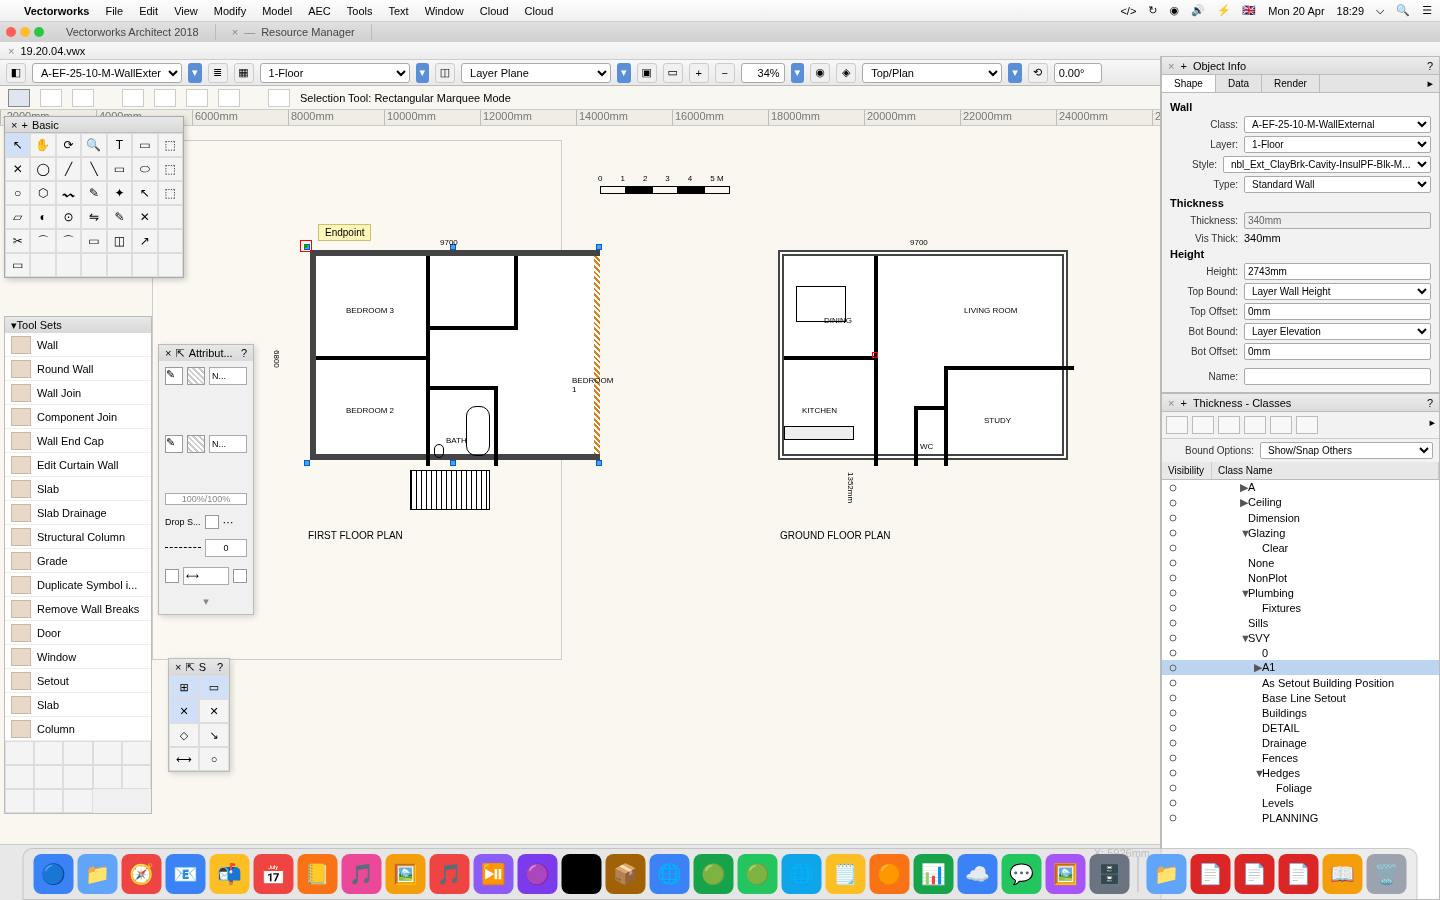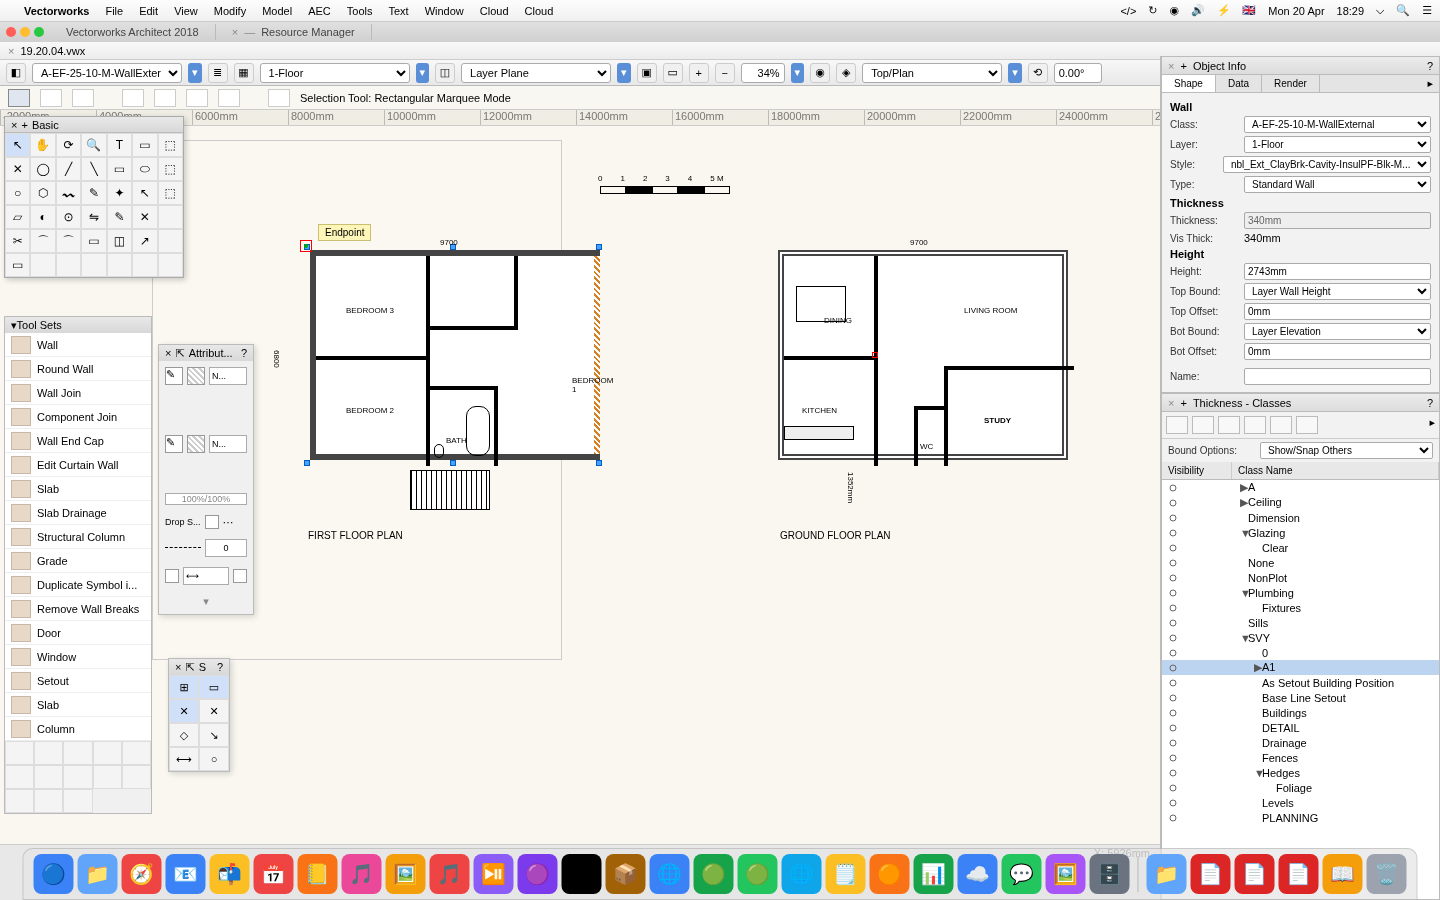--- a/index.html
+++ b/index.html
@@ -40,21 +40,21 @@
 
 .right-panel { width:280px; background:#eee; border-left:1px solid #bbb; display:flex; flex-direction:column; position:absolute; right:0; top:56px; bottom:0; }
 .panel { background:#f2f2f2; border:1px solid #bbb; margin:0; }
 .panel-hdr { height:18px; background:linear-gradient(#ececec,#dcdcdc); border-bottom:1px solid #bbb; display:flex; align-items:center; padding:0 6px; gap:6px; font-size:11px; font-weight:500; }
 .panel-hdr .x { color:#888; }
 .panel-tabs { display:flex; background:#e4e4e4; border-bottom:1px solid #bbb; }
 .panel-tab { padding:3px 12px; border-right:1px solid #bbb; font-size:10px; }
 .panel-tab.active { background:#fff; }
 .panel-body { padding:4px 8px; font-size:11px; }
 .panel-row { display:flex; align-items:center; margin:3px 0; gap:6px; }
-.panel-row label { width:68px; color:#333; font-size:10px; }
+.panel-row label { width:68px; color:#333; font-size:10px;text-align:right; }
 .panel-row input,.panel-row select { flex:1; height:17px; border:1px solid #aaa; border-radius:2px; font-size:10px; padding:0 3px; background:#fff; }
 .panel-row input[readonly]{ background:#eee; color:#666; }
 .section-hdr { font-weight:600; font-size:11px; margin:4px 0 2px; }
 
 
 .nav-toolbar { display:flex; gap:4px; padding:4px; border-bottom:1px solid #ccc; }
 .nav-tb-btn { width:22px; height:18px; border:1px solid #bbb; background:#f8f8f8; }
 .nav-list-hdr { display:flex; background:#e8e8e8; border-bottom:1px solid #bbb; }
 .nav-list-hdr div { padding:3px 6px; font-size:10px; border-right:1px solid #ccc; }
 .nav-list { flex:1; overflow:auto; font-size:11px; background:#fff; }
@@ -284,21 +284,21 @@
     <div class="plan" style="left:778px; top:140px; width:290px; height:210px; border:6px double #444; background:#fff;">
       <div style="position:absolute; left:90px; top:0; width:4px; height:210px; background:#000;"></div>
       <div style="position:absolute; left:0; top:100px; width:94px; height:4px; background:#000;"></div>
       <div style="position:absolute; left:160px; top:110px; width:130px; height:4px; background:#000;"></div>
       <div style="position:absolute; left:160px; top:110px; width:4px; height:100px; background:#000;"></div>
       <div style="position:absolute; left:130px; top:150px; width:34px; height:4px; background:#000;"></div>
       <div style="position:absolute; left:130px; top:150px; width:4px; height:60px; background:#000;"></div>
       <span class="room-lbl" style="position:absolute; left:40px; top:60px;">DINING</span>
       <span class="room-lbl" style="position:absolute; left:18px; top:150px;">KITCHEN</span>
       <span class="room-lbl" style="position:absolute; left:180px; top:50px;">LIVING ROOM</span>
-      <span class="room-lbl" style="position:absolute; left:200px; top:160px;font-weight:bold;">STUDY</span>
+      <span class="room-lbl" style="position:absolute; left:200px; top:160px;">STUDY</span>
       <span class="room-lbl" style="position:absolute; left:136px; top:186px;">WC</span>
 
       <div style="position:absolute;left:12px;top:30px;width:50px;height:36px;border:1px solid #000;"></div>
 
       <div style="position:absolute;left:0;top:170px;width:70px;height:14px;border:1px solid #000;background:#eee;"></div>
 
       <div style="position:absolute;left:88px;top:96px;width:6px;height:6px;border:1px solid red;"></div>
     </div>
     <span class="dim" style="position:absolute; left:910px; top:128px;">9700</span>
     <span class="dim" style="position:absolute; left:846px; top:362px; writing-mode:vertical-rl;">1352mm</span>
@@ -389,21 +389,21 @@
       <div class="nav-tb-btn"></div>
       <div class="nav-tb-btn"></div>
       <div class="nav-tb-btn"></div>
       <span style="margin-left:auto">▸</span>
     </div>
     <div class="panel-row" style="padding:0 6px">
         <label style="width:86px">Bound Options:</label>
         <select><option>Show/Snap Others</option></select>
       </div>
     <div class="nav-list-hdr">
-      <div style="width:70px">Visibility</div>
+      <div style="width:50px">Visibility</div>
       <div style="flex:1">Class Name</div>
     </div>
     <div class="nav-list" id="nav-list">
         <div class="nav-row">
           <svg class="nav-vis">
             <circle cx="7" cy="5" r="3" fill="none" stroke="#666"></circle>
           </svg>
           <div style="width:60px"></div>
           <span style="padding-left:0px"><span class="tri">▶</span>A</span>
         </div>

